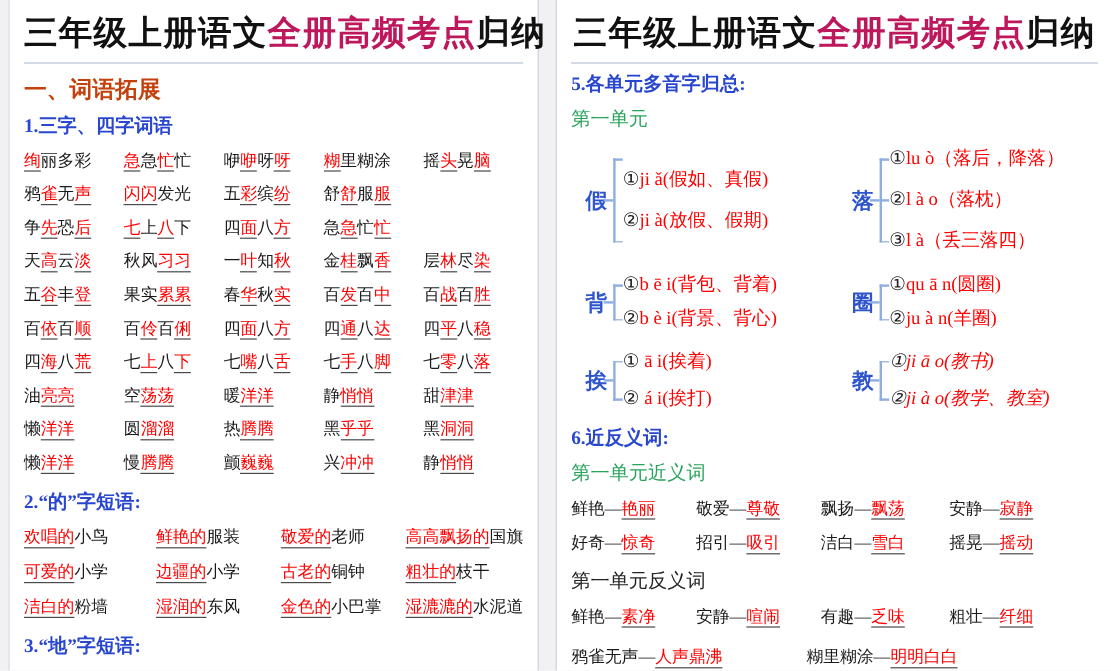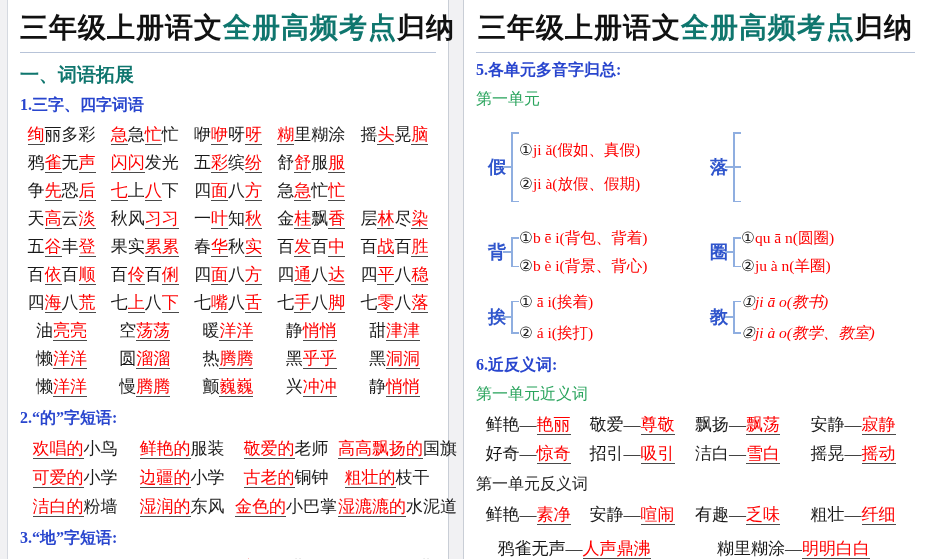--- a/index.html
+++ b/index.html
@@ -11,30 +11,30 @@
   }
   .page{position:absolute;top:0;bottom:0;background:#ffffff;}
   .page.pleft{left:7px;width:440px;border-left:1px solid #D5D9E0;border-right:1px solid #C9CED6;}
   .page.pright{left:463px;width:463px;border-left:1px solid #C9CED6;}
   .inner{padding:0 12px;}
 
   .title{
     text-align:center;font-size:28px;font-weight:bold;letter-spacing:1px;
     padding-top:9px;white-space:nowrap;color:#111;
   }
-  .title .tred{color:#0f766e;}
+  .title .tred{color:#be185d;}
   .trule{height:1px;background:#B7C3D8;margin-top:5px;}
 
-  .h-main{color:#0f766e;font-size:19px;font-weight:bold;margin-top:9px;}
+  .h-main{color:#c2410c;font-size:19px;font-weight:bold;margin-top:9px;}
   .h-num{color:#2946CE;font-size:16px;font-weight:bold;margin-top:7px;}
   .h-green{color:#2AA45D;font-size:16px;margin-top:8px;}
   .h-black{color:#222;font-size:16px;margin-top:6px;}
 
   .rows{margin-top:5px;}
-  .row{display:grid;line-height:28px;font-size:17px;text-align:center;}
+  .row{display:grid;line-height:28px;font-size:14px;}
   .cell{white-space:nowrap;}
   .r{color:#FE0000;border-bottom:1px solid #4a4a4a;padding-bottom:0px;}
 
   #wordRows .row{grid-template-columns:repeat(5,1fr);}
   #deRows .row{grid-template-columns:110px 104px 104px 1fr;line-height:29px;}
   #diRows .row{grid-template-columns:100px 94px 118px 1fr;line-height:27px;}
   #synRows .row,#antRows .row{grid-template-columns:104px 104px 107px 1fr;line-height:29px;}
   #antLong .row{grid-template-columns:196px 1fr;line-height:29px;}
 
   
@@ -183,20 +183,25 @@
         </div>
         <div class="tree">
           <span class="tchar">落</span>
           <div class="brace" style="height: 102px;">
             <div class="bl" style="left: 5px; top: 16px; bottom: 16px; width: 1.5px;"></div>
             <div class="bl" style="left: 5px; top: 16px; width: 8px; height: 1.5px;"></div>
             <div class="bl" style="left: 5px; bottom: 16px; width: 8px; height: 1.5px;"></div>
             <div class="bl" style="left: 5px; top: 50px; width: 8px; height: 1.5px;"></div>
             <div class="bl" style="left: -3px; top: 50px; width: 8px; height: 1.5px;"></div>
           </div>
+          <div class="entries" style="height: 102px;">
+            <div class="entry" style="line-height: 34px;"><span class="k">①</span><span class="r">lu ò（落后，降落）</span></div>
+            <div class="entry" style="line-height: 34px;"><span class="k">②</span><span class="r">l à o（落枕）</span></div>
+            <div class="entry" style="line-height: 34px;"><span class="k">③</span><span class="r">l à（丢三落四）</span></div>
+          </div>
         </div>
         <div class="tree">
           <span class="tchar">背</span>
           <div class="brace" style="height: 56px;">
             <div class="bl" style="left: 5px; top: 13px; bottom: 13px; width: 1.5px;"></div>
             <div class="bl" style="left: 5px; top: 13px; width: 8px; height: 1.5px;"></div>
             <div class="bl" style="left: 5px; bottom: 13px; width: 8px; height: 1.5px;"></div>
             <div class="bl" style="left: -3px; top: 27px; width: 8px; height: 1.5px;"></div>
           </div>
           <div class="entries" style="height: 56px;">

